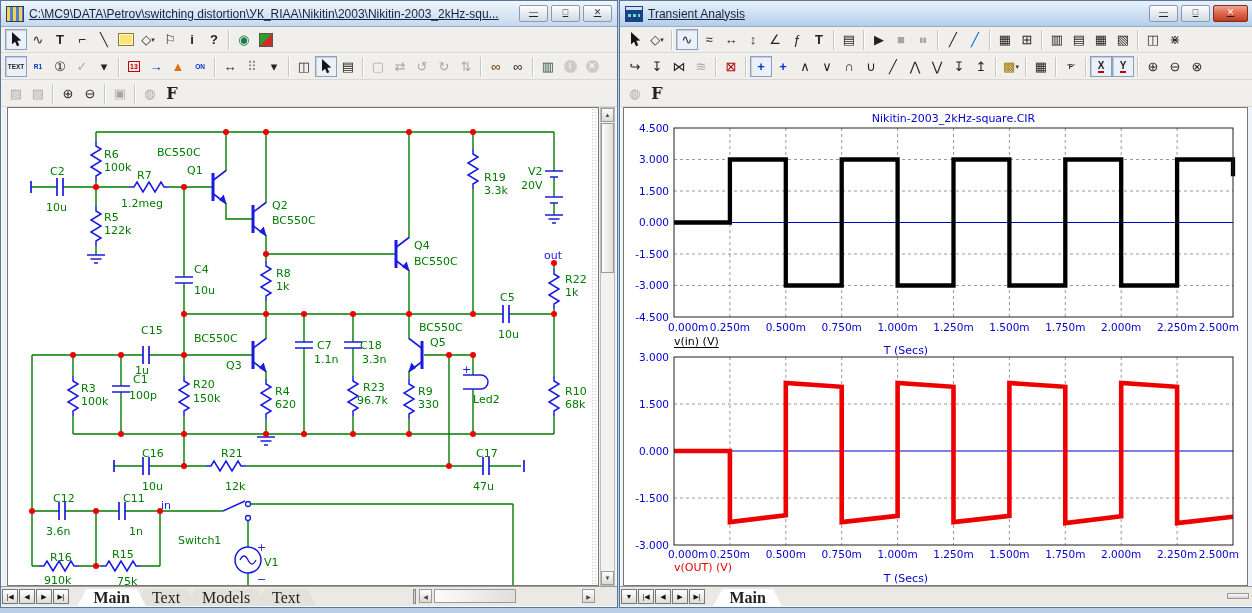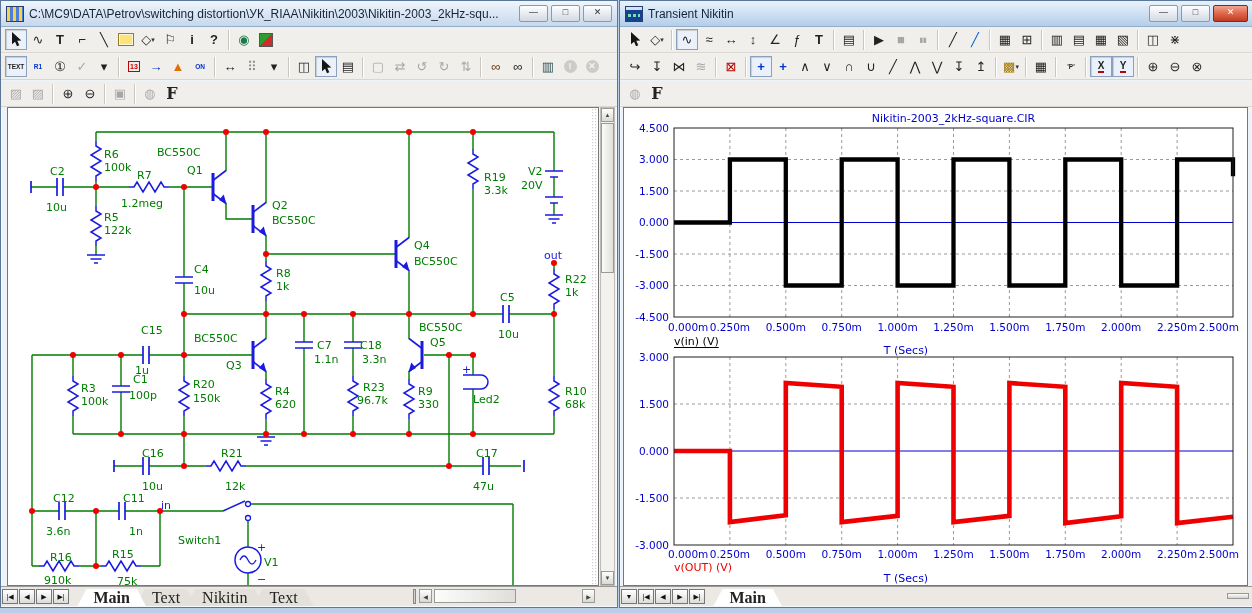--- a/index.html
+++ b/index.html
@@ -1,21 +1,21 @@
 <!DOCTYPE html>
 <html><head>
 <meta charset="utf-8">
 <style>
   html,body{margin:0;padding:0;background:#9db8d6;font-family:"Liberation Sans",sans-serif;}
   .desktop{position:relative;width:1252px;height:613px;background:#b9cfe7;overflow:hidden;}
   .win{position:absolute;top:0;height:606px;background:#eef3fa;border:1px solid #5a7698;box-shadow:0 0 0 1px rgba(255,255,255,.4) inset;}
   .win-left{left:0;width:616px;}
   .win-right{left:619px;width:633px;}
   .titlebar{position:absolute;left:0;right:0;top:0;height:26px;display:flex;align-items:center;gap:5px;padding:0 5px;box-sizing:border-box;
-    background:linear-gradient(#f0f6fc,#dce8f5 45%,#c6d8ec);border-bottom:1px solid #93aecb;font-size:12px;color:#15243a;white-space:nowrap;overflow:hidden;}
+    background:linear-gradient(#f0f6fc,#dce8f5 45%,#c6d8ec);border-bottom:1px solid #93aecb;font-size:12px;color:#15243a;white-space:nowrap;overflow:hidden;text-decoration:underline;}
   .win-right .titlebar{background:linear-gradient(#e9f2fb,#d0e2f4 45%,#b4cde9);}
   .app-ic{width:16px;height:14px;flex:0 0 auto;border:1px solid #27406b;background:
     repeating-linear-gradient(90deg,#f5d44c 0 3px,#4d7ed8 3px 6px);}
   .app-ic2{width:16px;height:14px;flex:0 0 auto;border:1px solid #27406b;background:linear-gradient(#cfe2f6 0 3px,#17408f 3px),#17408f;position:relative;}
   .app-ic2::after{content:"";position:absolute;left:2px;right:2px;top:7px;height:3px;background:repeating-linear-gradient(90deg,#6fe0b8 0 3px,transparent 3px 5px);}
   .title-text{overflow:hidden;text-overflow:ellipsis;}
   .winbtns{margin-left:auto;display:flex;gap:3px;flex:0 0 auto;}
   .wbtn{width:27px;height:15px;border:1px solid #8a99ad;border-radius:2px;background:linear-gradient(#fdfefe,#e8ecf1 50%,#d2d9e2);
     font-size:9px;line-height:13px;text-align:center;color:#333;}
   .wbtn.red{background:linear-gradient(#f2a491,#e06b50 45%,#c23b20);color:#fff;border-color:#7e2c18;width:33px;}
@@ -438,34 +438,34 @@
       <span class="scr-btn" style="left:0;top:0">▲</span>
       <span class="scr-thumb" style="left:0;top:15px;width:13px;height:150px"></span>
       <span class="scr-btn" style="left:0;bottom:0">▼</span>
     </div>
 
     <div class="bottombar">
       <span><span class="navbtn">|◀</span><span class="navbtn">◀</span><span class="navbtn">▶</span><span class="navbtn">▶|</span></span>
       <span class="tabs">
           <div class="tab active">Main</div>
           <div class="tab">Text</div>
-          <div class="tab">Nikitin</div>
+          <div class="tab">Models</div>
           <div class="tab">Text</div>
         </span>
       <span class="hsplit" style="left:412px"></span>
       <span class="scr-btn" style="left:418px;top:2px">◀</span>
       <span class="scr-thumb" style="left:433px;top:2px;width:82px;height:14px"></span>
       <span class="scr-btn" style="left:581px;top:2px">▶</span>
     </div>
   </div>
 
   <div class="win win-right">
     <div class="titlebar">
       <span class="app-ic2"></span>
-      <span class="title-text">Transient Nikitin</span>
+      <span class="title-text">Transient Analysis</span>
       <span class="winbtns">
           <span class="wbtn" title="minimize">—</span>
           <span class="wbtn" title="restore">□</span>
           <span class="wbtn red" title="close">✕</span>
         </span>
     </div>
     <div class="tbar tb1">
         <span class="tbtn" title="select-mode">
           <svg width="11" height="15" viewBox="0 0 11 15">
             <path d="M1,0 L1,12.2 L4.1,9.7 L6,14.2 L8.3,13.2 L6.3,8.8 L10.3,8.4 Z" fill="#151515"></path>

